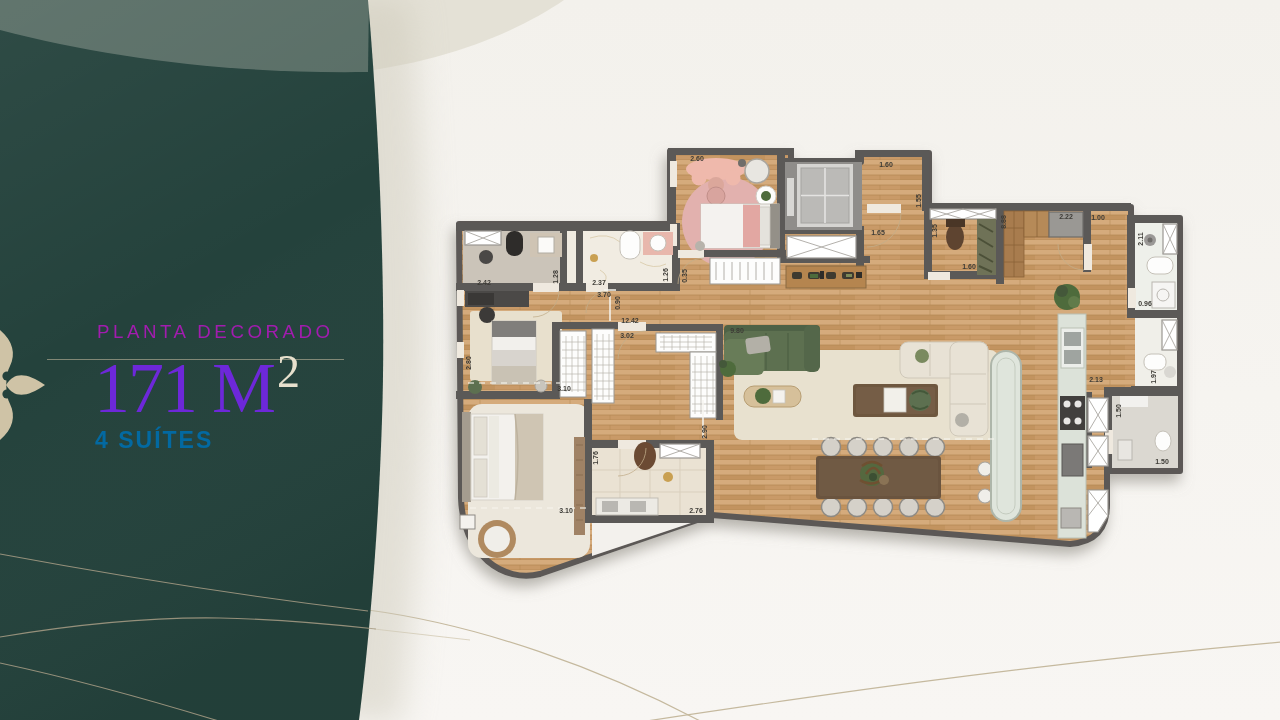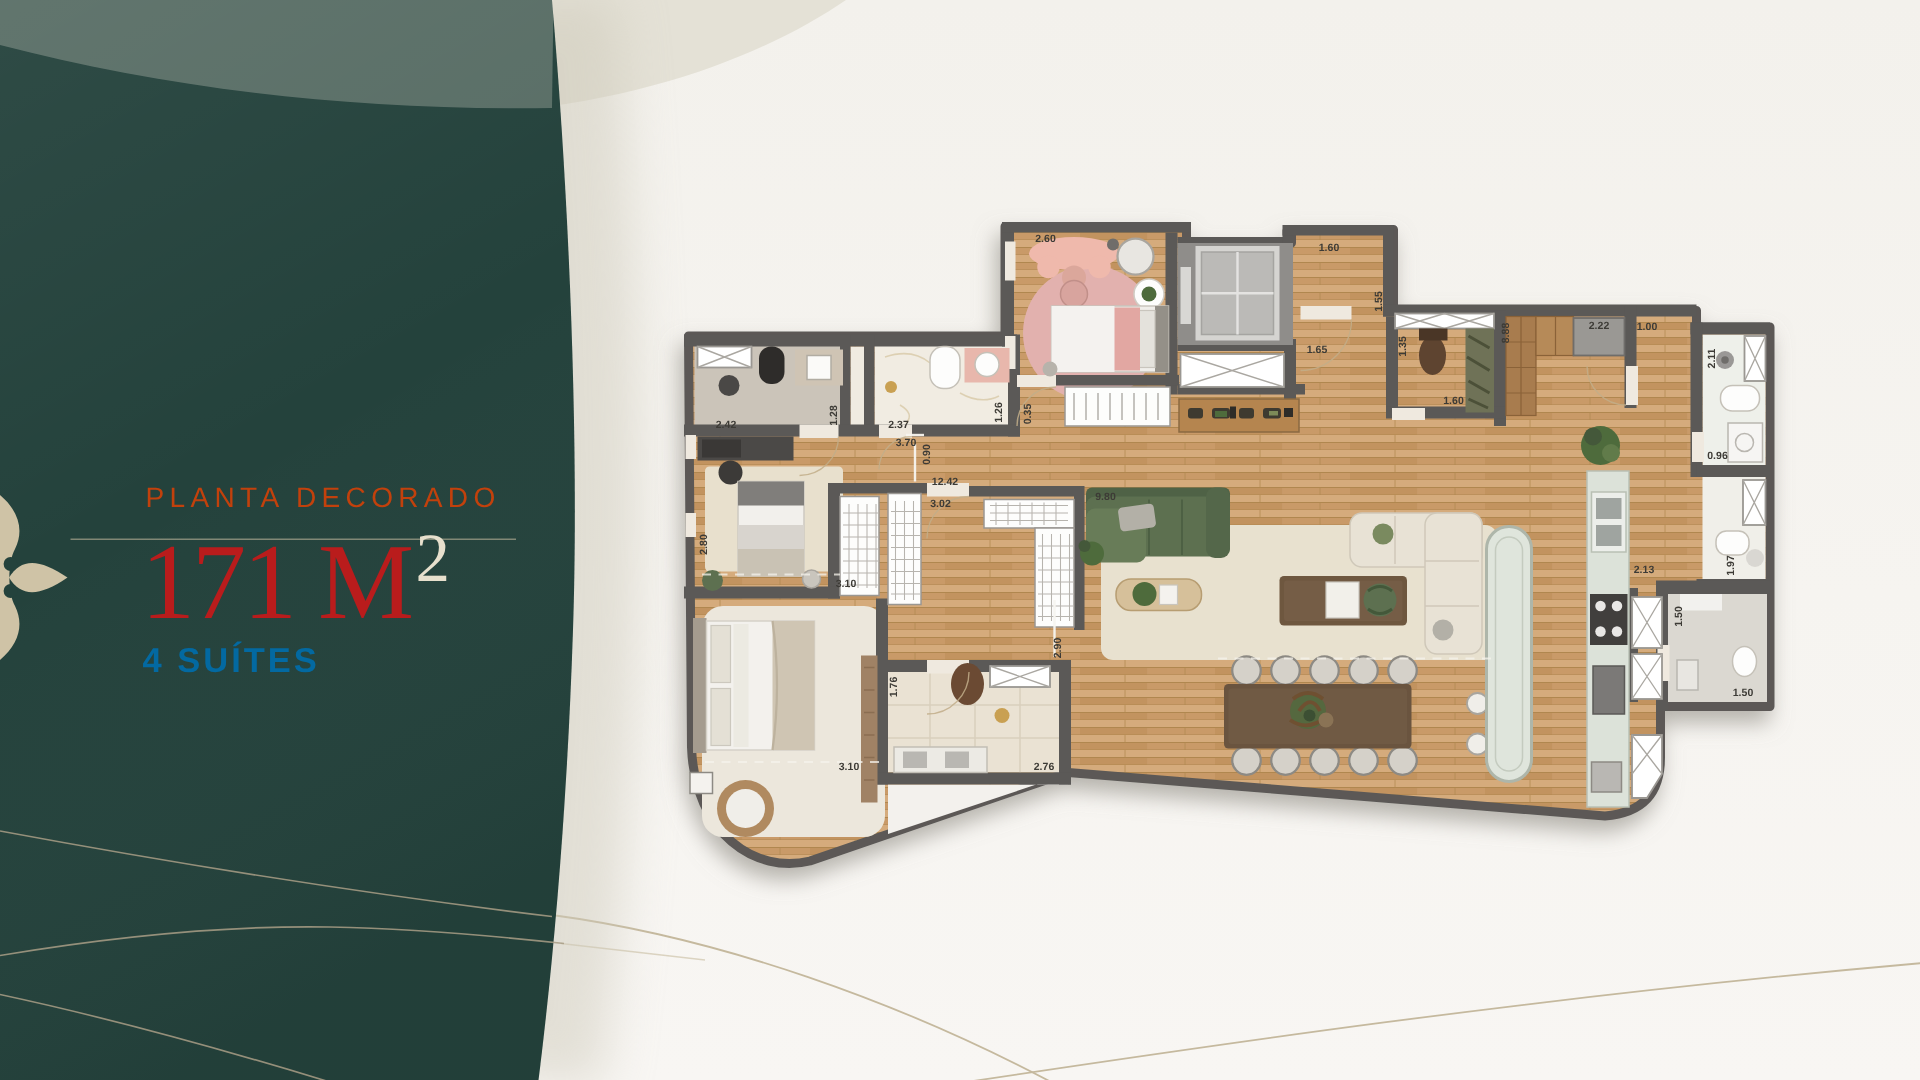--- a/index.html
+++ b/index.html
@@ -54,22 +54,22 @@
   <line x1="47" y1="359.5" x2="344" y2="359.5" stroke="#cdc1a5" stroke-width="1" opacity="0.55"></line>
 
   <g fill="#cfc3a6">
     <path d="M0,330 C13,341 16,354 10,366 C5,375 5,395 10,404 C16,416 13,429 0,440 Z"></path>
     <path d="M6,385 C14,372 26,372 45,385 C26,398 14,398 6,385 Z"></path>
   </g>
   <circle cx="7" cy="376" r="4.6" fill="#24423c"></circle>
   <circle cx="7" cy="394" r="4.6" fill="#24423c"></circle>
 </svg>
 
-<div style="position:absolute;left:97px;top:321px;color:#c2410c;font-size:18.7px;letter-spacing:3.55px;">PLANTA DECORADO</div>
-<div style="position:absolute;left:94px;top:357px;color:#b91c1c;font-family:'Liberation Serif',serif;font-size:72px;line-height:62px;letter-spacing:-2px;">171 M</div>
+<div style="position:absolute;left:97px;top:321px;color:#a21caf;font-size:18.7px;letter-spacing:3.55px;">PLANTA DECORADO</div>
+<div style="position:absolute;left:94px;top:357px;color:#6d28d9;font-family:'Liberation Serif',serif;font-size:72px;line-height:62px;letter-spacing:-2px;">171 M</div>
 <div style="position:absolute;left:277px;top:349px;color:#e7e0cd;font-family:'Liberation Serif',serif;font-size:46px;line-height:46px;">2</div>
 <div style="position:absolute;left:95px;top:427px;color:#0369a1;font-size:23px;font-weight:bold;letter-spacing:2px;">4 SUÍTES</div>
 
 <svg id="plansvg" width="1280" height="720" viewBox="0 0 1280 720">
   <defs>
     <pattern id="wood" width="90" height="10" patternUnits="userSpaceOnUse">
       <rect width="90" height="10" fill="#cb9e6d"></rect>
       <rect y="0" width="90" height="5" fill="#d5ab7c"></rect>
       <rect y="5" width="45" height="5" fill="#c2935f"></rect>
       <rect y="5" x="45" width="45" height="5" fill="#c99a68"></rect>

